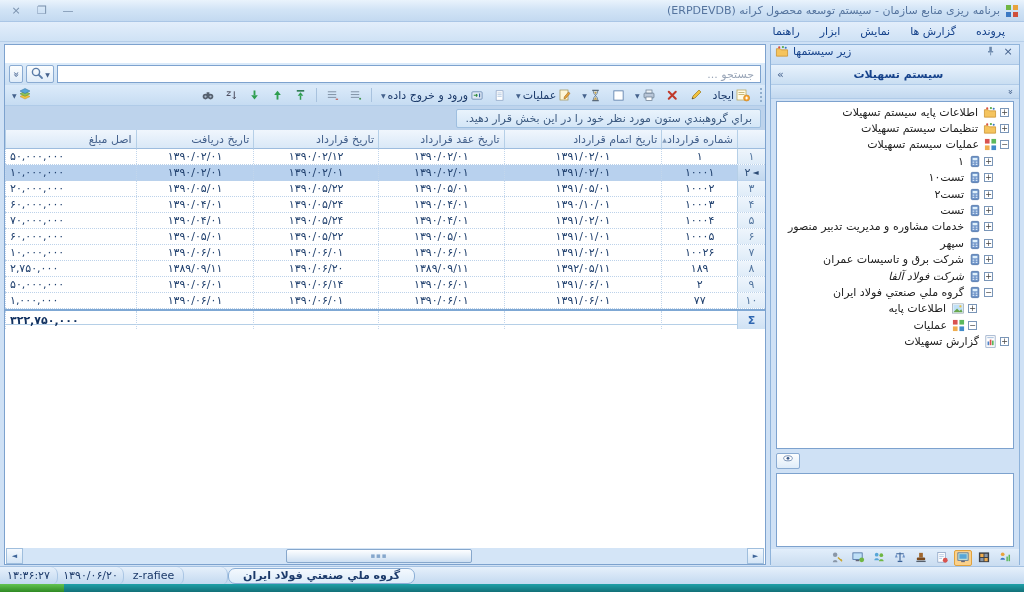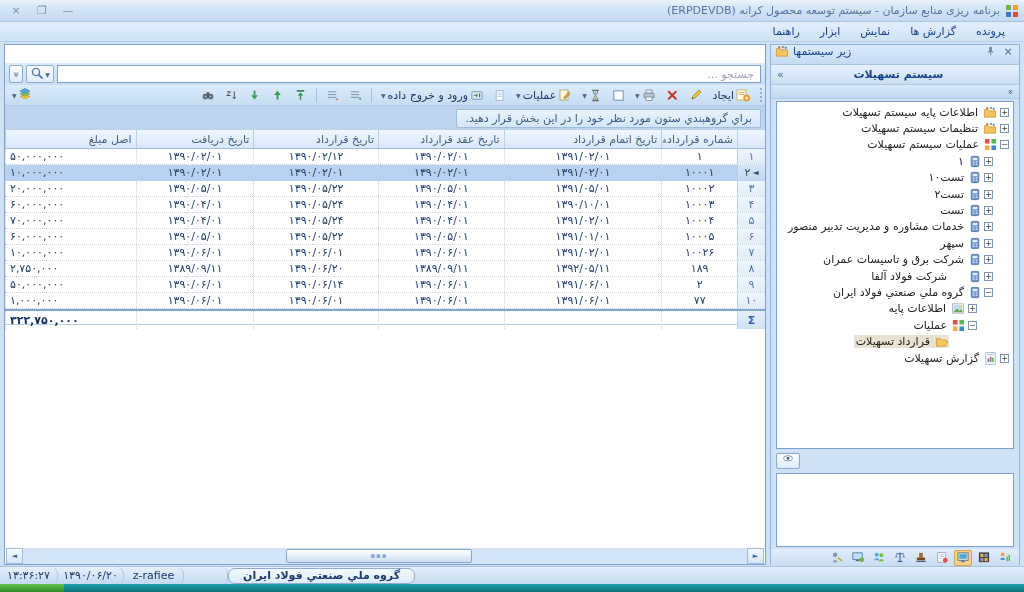--- a/index.html
+++ b/index.html
@@ -672,21 +672,21 @@
                 <rect x="4.2" y="9.6" width="2" height="1.5"></rect>
                 <rect x="7.8" y="9.6" width="2" height="1.5"></rect>
               </g>
             </svg>
           </span>
           <span class="tree-label">شرکت برق و تاسیسات عمران</span>
         </span>
       </div>
       <div class="tree-row" style="padding-right: 20px;">
         <span class="expander">+</span>
-        <span style="display: flex; align-items: flex-start; gap: 20px;">
+        <span style="display: flex; align-items: flex-start; gap: 3px; font-style: italic;">
           <span class="tree-icon">
             <svg width="12" height="13" viewBox="0 0 14 14">
               <rect x="2.5" y="1" width="9" height="12" rx="1.5" fill="#6e93c8" stroke="#3c6398" stroke-width="0.7"></rect>
               <rect x="4.2" y="2.8" width="5.6" height="2.8" fill="#dff0fb"></rect>
               <g fill="#d7e6f5">
                 <rect x="4.2" y="7" width="2" height="1.5"></rect>
                 <rect x="7.8" y="7" width="2" height="1.5"></rect>
                 <rect x="4.2" y="9.6" width="2" height="1.5"></rect>
                 <rect x="7.8" y="9.6" width="2" height="1.5"></rect>
               </g>
@@ -732,31 +732,20 @@
         <span style="display: flex; align-items: center; gap: 3px;">
           <span class="tree-icon">
             <svg width="13" height="13" viewBox="0 0 14 14">
               <rect x="1" y="1" width="5" height="5" fill="#d9534f"></rect>
               <rect x="8" y="1" width="5" height="5" fill="#5cb85c"></rect>
               <rect x="1" y="8" width="5" height="5" fill="#f0ad4e"></rect>
               <rect x="8" y="8" width="5" height="5" fill="#428bca"></rect>
             </svg>
           </span>
           <span class="tree-label">عملیات</span>
-        </span>
-      </div>
-      <div class="tree-row" style="padding-right: 52px;">
-        <span class="exp-none"></span>
-        <span class="tree-sel" style="display: flex; align-items: center; gap: 3px;">
-          <span class="tree-icon">
-            <svg width="14" height="13" viewBox="0 0 14 14">
-              <path d="M1 4 L5 4 L6 5.4 L11.5 5.4 L11.5 6.8 L13 6.8 L10.8 12 L1 12 Z" fill="#f7c85f" stroke="#c98f2e" stroke-width="0.8"></path>
-            </svg>
-          </span>
-          <span class="tree-label">قرارداد تسهیلات</span>
         </span>
       </div>
       <div class="tree-row" style="padding-right: 4px;">
         <span class="expander">+</span>
         <span style="display: flex; align-items: center; gap: 3px;">
           <span class="tree-icon">
             <svg width="13" height="13" viewBox="0 0 14 14">
               <rect x="2" y="0.8" width="10" height="12.4" fill="#fff" stroke="#7a92b8" stroke-width="0.7"></rect>
               <rect x="3.5" y="2.4" width="7" height="1" fill="#9db8d9"></rect>
               <rect x="3.8" y="7" width="1.8" height="4" fill="#4a83c9"></rect>

